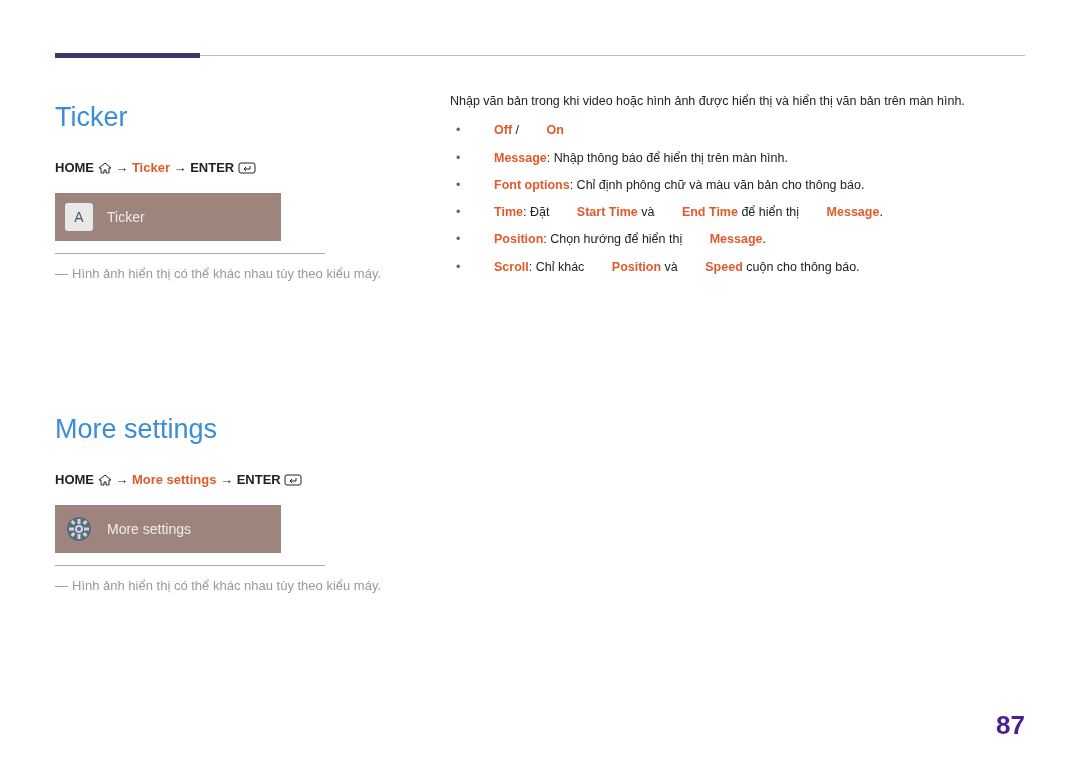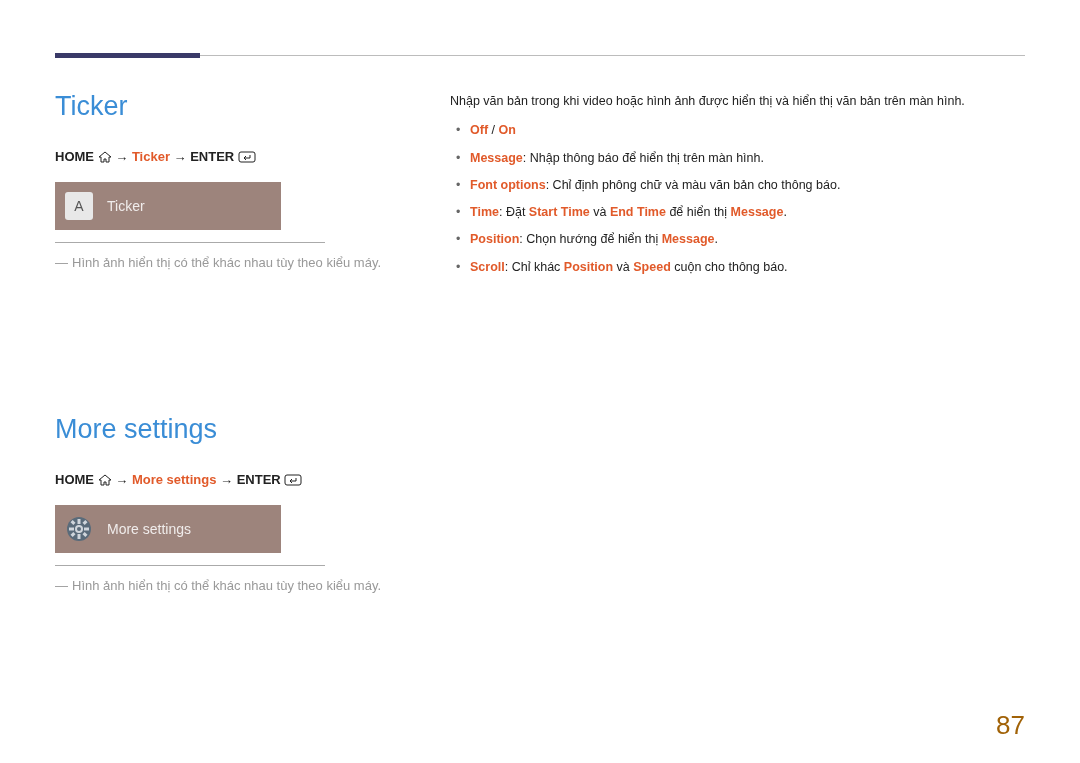--- a/index.html
+++ b/index.html
@@ -27,20 +27,21 @@
     position: absolute;
     left: 0;
     top: -2px;
     width: 145px;
     height: 5px;
     background: #3a3a68;
   }
   .content {
     display: flex;
     margin-top: 35px;
+    align-items: flex-end;
   }
   .left-col {
     width: 340px;
     flex-shrink: 0;
   }
   .right-col {
     flex: 1;
     padding-left: 55px;
     font-size: 12.5px;
     line-height: 1.7;
@@ -124,28 +125,28 @@
     padding-left: 20px;
     margin-bottom: 6px;
   }
   ul.bullets li::before {
     content: "•";
     position: absolute;
     left: 6px;
     top: 0;
     color: #666;
   }
-  .bold { font-weight: bold; }
+  .bold { font-weight: bold; margin-left: 24px; }
   .page-num {
     position: absolute;
     bottom: 22px;
     right: 55px;
     font-size: 26px;
-    color: #a16207;
-    font-weight: 400;
+    color: #4c1d95;
+    font-weight: 700;
   }
 </style>
 </head>
 <body>
 
 <div class="page">
 
   <div class="header-rule">
     <div class="header-accent"></div>
   </div>

